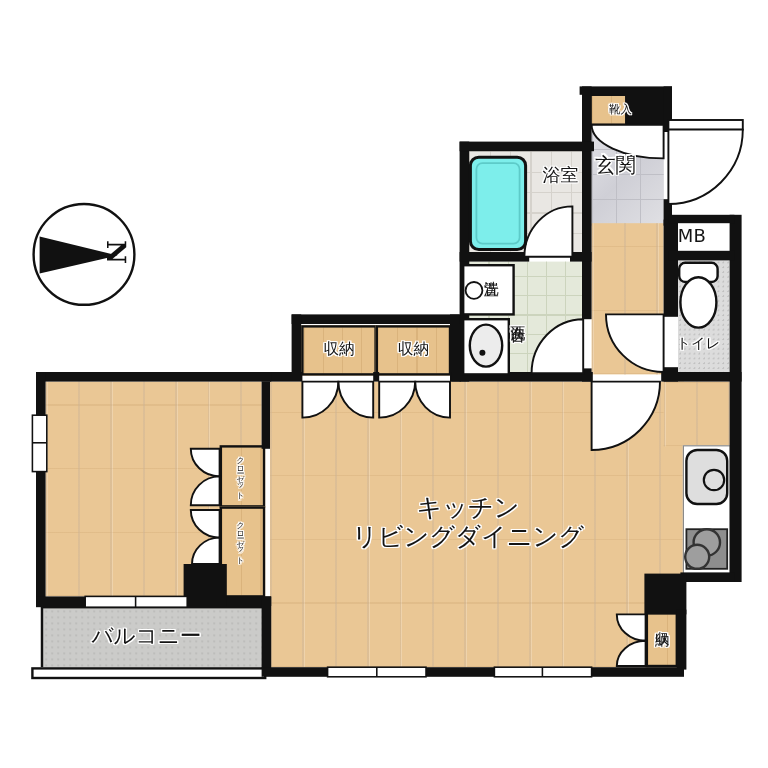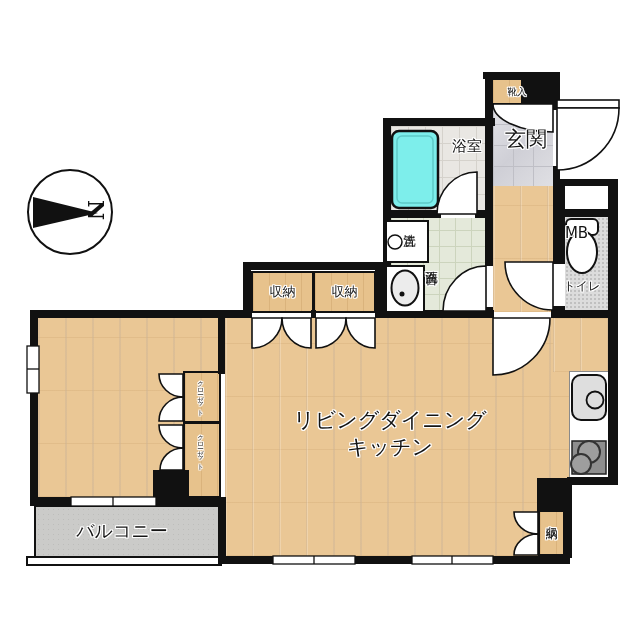--- a/index.html
+++ b/index.html
@@ -162,31 +162,31 @@
       <circle cx="589" cy="452" r="11" fill="#9e9e9e" stroke="#333" stroke-width="2"></circle>
       <circle cx="581" cy="464" r="10" fill="#9e9e9e" stroke="#333" stroke-width="2"></circle>
     </g>
     <g>
       <circle cx="70" cy="212" r="42" fill="#ffffff" stroke="#111" stroke-width="2"></circle>
       <polygon points="33,197 33,228 98,213" fill="#111111"></polygon>
     </g>
   </svg>
 
   <div class="abs lbl center" style="left:501px;top:82px;width:32px;height:20px;font-size:9.5px;">靴入</div>
-  <div class="abs lbl center" style="left:498px;top:127px;width:56px;height:24px;font-size:21px;">玄関</div>
+  <div class="abs lbl center" style="left:485px;top:127px;width:56px;height:24px;font-size:17px;">玄関</div>
   <div class="abs lbl center" style="left:435px;top:136px;width:64px;height:22px;font-size:15px;">浴室</div>
-  <div class="abs lbl center" style="left:565px;top:187px;width:23px;height:21px;font-size:15px;margin-top:36px;">MB</div>
+  <div class="abs lbl center" style="left:565px;top:187px;width:23px;height:21px;font-size:15px;">MB</div>
   <div class="abs lbl center" style="left:556px;top:277px;width:52px;height:20px;font-size:12px;">トイレ</div>
   <div class="abs lbl v" style="left:402px;top:224px;height:38px;font-size:12.5px;">洗置</div>
   <div class="abs lbl v" style="left:424px;top:261px;height:58px;font-size:12.5px;">洗面台</div>
   <div class="abs lbl center" style="left:252px;top:283px;width:61px;height:18px;font-size:13px;">収納</div>
   <div class="abs lbl center" style="left:314px;top:283px;width:61px;height:18px;font-size:13px;">収納</div>
   <div class="abs lbl v" style="left:196px;top:376px;height:44px;font-size:6.5px;letter-spacing:0;">クローゼット</div>
   <div class="abs lbl v" style="left:196px;top:430px;height:62px;font-size:6.5px;letter-spacing:0;">クローゼット</div>
   <div class="abs" style="left:245px;top:408px;width:290px;text-align:center;">
+    <div class="lbl" style="font-size:21px;margin-top:3px;">キッチン</div>
     <div class="lbl" style="font-size:21px;">リビングダイニング</div>
-    <div class="lbl" style="font-size:21px;margin-top:3px;">キッチン</div>
   </div>
   <div class="abs lbl v" style="left:544px;top:517px;height:36px;font-size:12px;">収納</div>
   <div class="abs lbl center" style="left:47px;top:518px;width:150px;height:26px;font-size:18px;">バルコニー</div>
   <div class="abs" style="left:84px;top:199px;width:24px;height:26px;font-family:'DejaVu Serif',serif;font-weight:bold;font-size:22px;color:#111;transform:rotate(90deg);">N</div>
 
 </div>
 
 </body></html>

